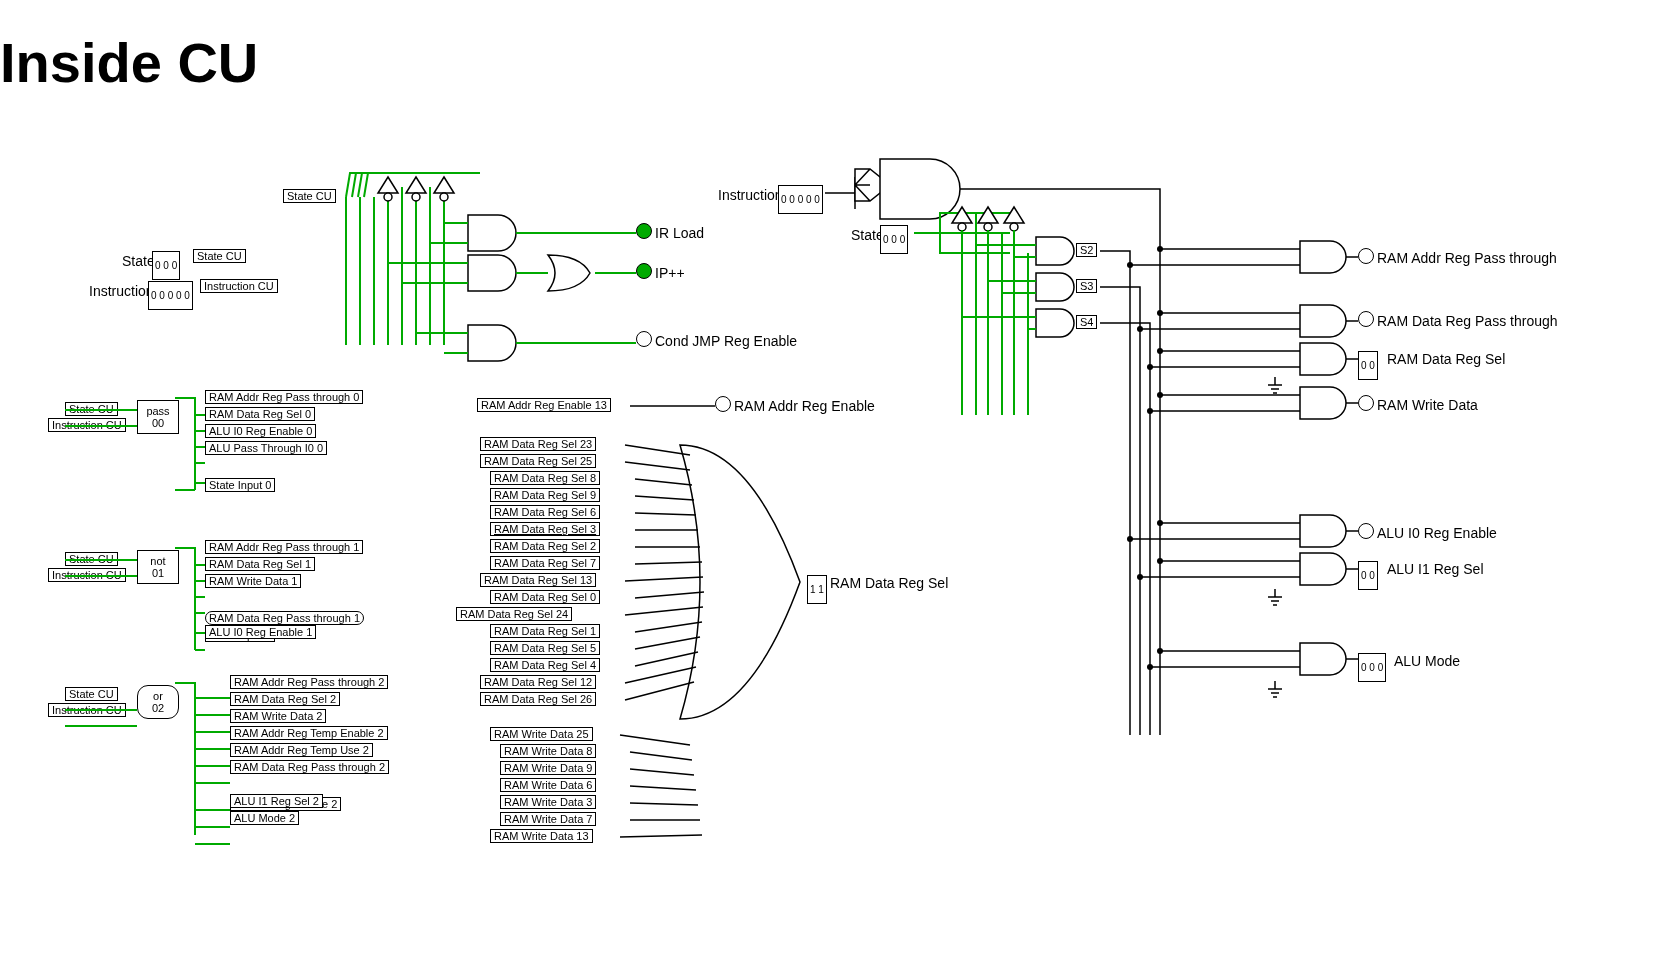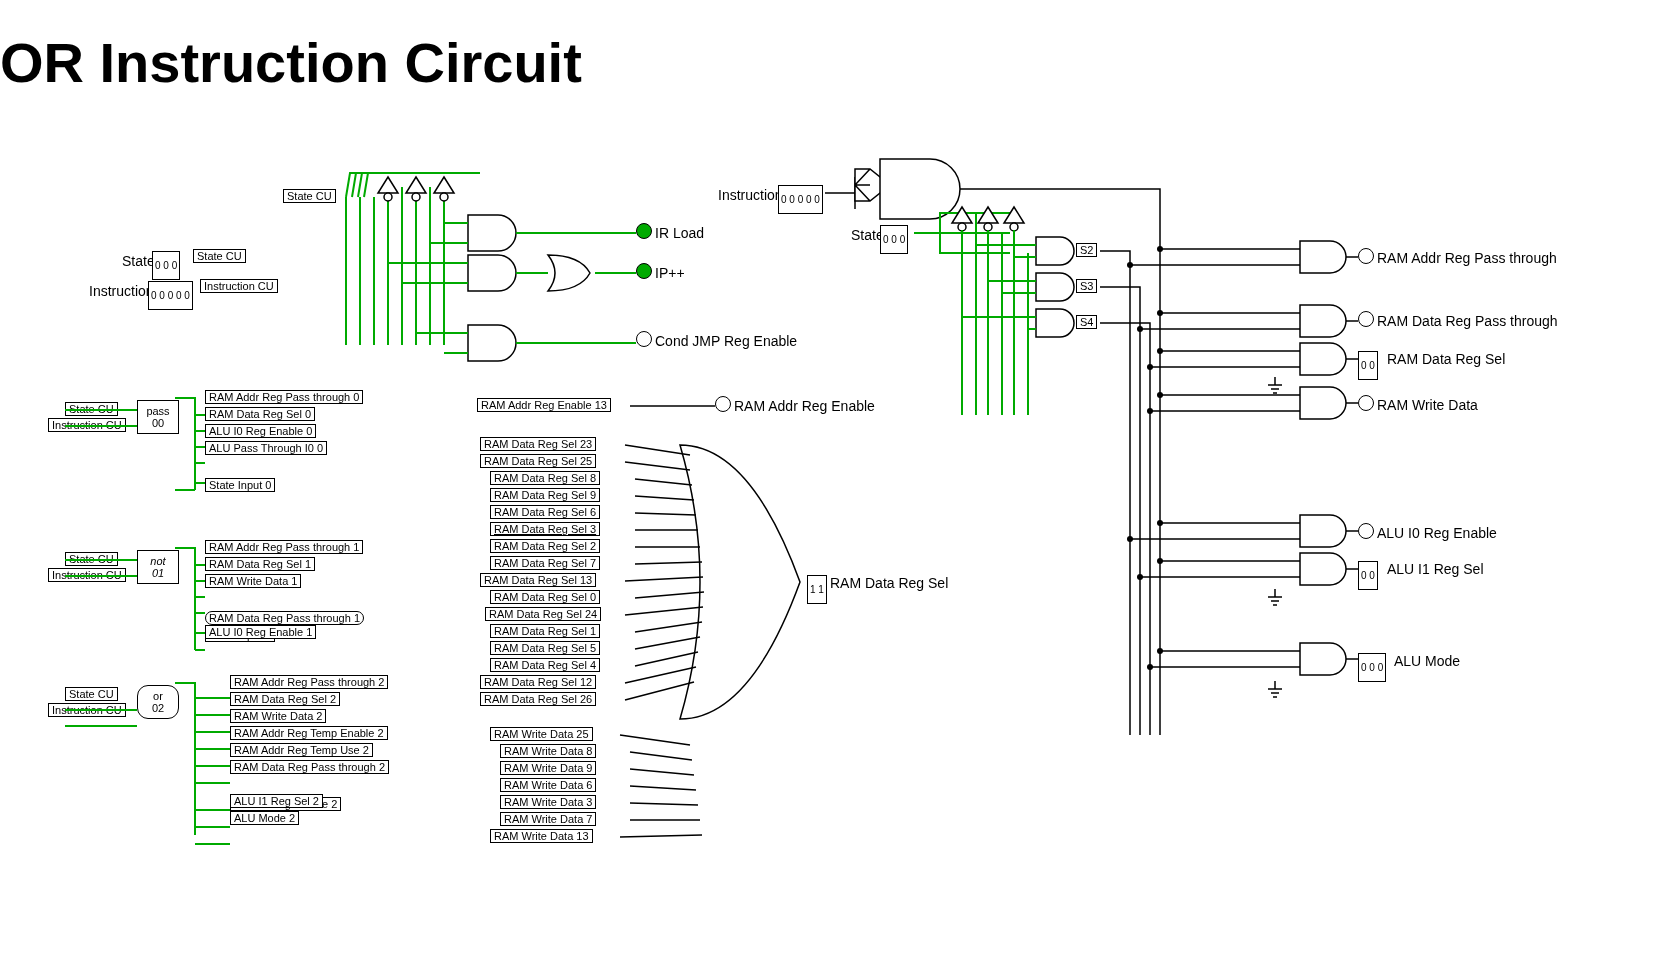--- a/index.html
+++ b/index.html
@@ -17,21 +17,21 @@
 svg{position:absolute;top:0;left:0}
 svg .g{stroke:#0a0;stroke-width:2;fill:none}
 svg .b{stroke:#000;stroke-width:1.5;fill:none}
 svg .gate{stroke:#000;stroke-width:1.5;fill:#fff}
 svg .inv{stroke:#000;stroke-width:1.5;fill:#fff}
 </style>
 </head>
 <body>
 
 <div class="headers">
-  <h1 class="h2">OR Instruction Circuit</h1>
+  <h1 class="h1">Inside CU</h1>
 </div>
 
 <div class="canvas">
 
 <div class="txt" style="left:122px;top:138px">State</div>
 <div class="val" style="left:152px;top:136px">0 0 0</div>
 <div class="lbl" style="left:193px;top:134px">State CU</div>
 
 <div class="txt" style="left:89px;top:168px">Instruction</div>
 <div class="val" style="left:148px;top:166px">0 0 0 0 0</div>
@@ -53,21 +53,21 @@
       <div class="lbl" style="left: 65px; top: 287px;">State CU</div>
       <div class="lbl" style="left: 48px; top: 303px;">Instruction CU</div>
       <div class="block" style="left: 137px; top: 285px; width: 36px;">pass<br>00</div>
       <div class="lbl" style="left: 205px; top: 275px;">RAM Addr Reg Pass through 0</div>
       <div class="lbl" style="left: 205px; top: 292px;">RAM Data Reg Sel 0</div>
       <div class="lbl" style="left: 205px; top: 309px;">ALU I0 Reg Enable 0</div>
       <div class="lbl" style="left: 205px; top: 326px;">ALU Pass Through I0 0</div>
       <div class="lbl" style="left: 205px; top: 363px;">State Input 0</div>
       <div class="lbl" style="left: 65px; top: 437px;">State CU</div>
       <div class="lbl" style="left: 48px; top: 453px;">Instruction CU</div>
-      <div class="block" style="left: 137px; top: 435px; width: 36px; font-style: italic;">not<br>01</div>
+      <div class="block" style="left: 137px; top: 435px; width: 36px;">not<br>01</div>
       <div class="lbl" style="left: 205px; top: 425px;">RAM Addr Reg Pass through 1</div>
       <div class="lbl" style="left: 205px; top: 442px;">RAM Data Reg Sel 1</div>
       <div class="lbl" style="left: 205px; top: 459px;">RAM Write Data 1</div>
       <div class="lbl" style="left: 205px; top: 496px; border-radius: 7px;">RAM Data Reg Pass through 1</div>
       <div class="lbl" style="left: 205px; top: 513px;">State Input 1</div>
       <div class="lbl" style="left: 205px; top: 510px;">ALU I0 Reg Enable 1</div>
       <div class="lbl" style="left: 65px; top: 572px;">State CU</div>
       <div class="lbl" style="left: 48px; top: 588px;">Instruction CU</div>
       <div class="block" style="left: 137px; top: 570px; width: 36px; border-radius: 11px;">or<br>02</div>
       <div class="lbl" style="left: 230px; top: 560px;">RAM Addr Reg Pass through 2</div>
@@ -85,21 +85,21 @@
       <div class="lbl" style="left: 480px; top: 322px;">RAM Data Reg Sel 23</div>
       <div class="lbl" style="left: 480px; top: 339px;">RAM Data Reg Sel 25</div>
       <div class="lbl" style="left: 490px; top: 356px;">RAM Data Reg Sel 8</div>
       <div class="lbl" style="left: 490px; top: 373px;">RAM Data Reg Sel 9</div>
       <div class="lbl" style="left: 490px; top: 390px;">RAM Data Reg Sel 6</div>
       <div class="lbl" style="left: 490px; top: 407px; text-decoration: underline;">RAM Data Reg Sel 3</div>
       <div class="lbl" style="left: 490px; top: 424px;">RAM Data Reg Sel 2</div>
       <div class="lbl" style="left: 490px; top: 441px;">RAM Data Reg Sel 7</div>
       <div class="lbl" style="left: 480px; top: 458px;">RAM Data Reg Sel 13</div>
       <div class="lbl" style="left: 490px; top: 475px;">RAM Data Reg Sel 0</div>
-      <div class="lbl" style="left: 485px; top: 492px;">RAM Data Reg Sel 24</div>
+      <div class="lbl" style="left: 456px; top: 492px;">RAM Data Reg Sel 24</div>
       <div class="lbl" style="left: 490px; top: 509px;">RAM Data Reg Sel 1</div>
       <div class="lbl" style="left: 490px; top: 526px;">RAM Data Reg Sel 5</div>
       <div class="lbl" style="left: 490px; top: 543px;">RAM Data Reg Sel 4</div>
       <div class="lbl" style="left: 480px; top: 560px;">RAM Data Reg Sel 12</div>
       <div class="lbl" style="left: 480px; top: 577px;">RAM Data Reg Sel 26</div>
     </div>
 <div class="val" style="left:807px;top:460px">1 1</div>
 <div class="txt" style="left:830px;top:460px">RAM Data Reg Sel</div>
 
 <div id="mux-write">

